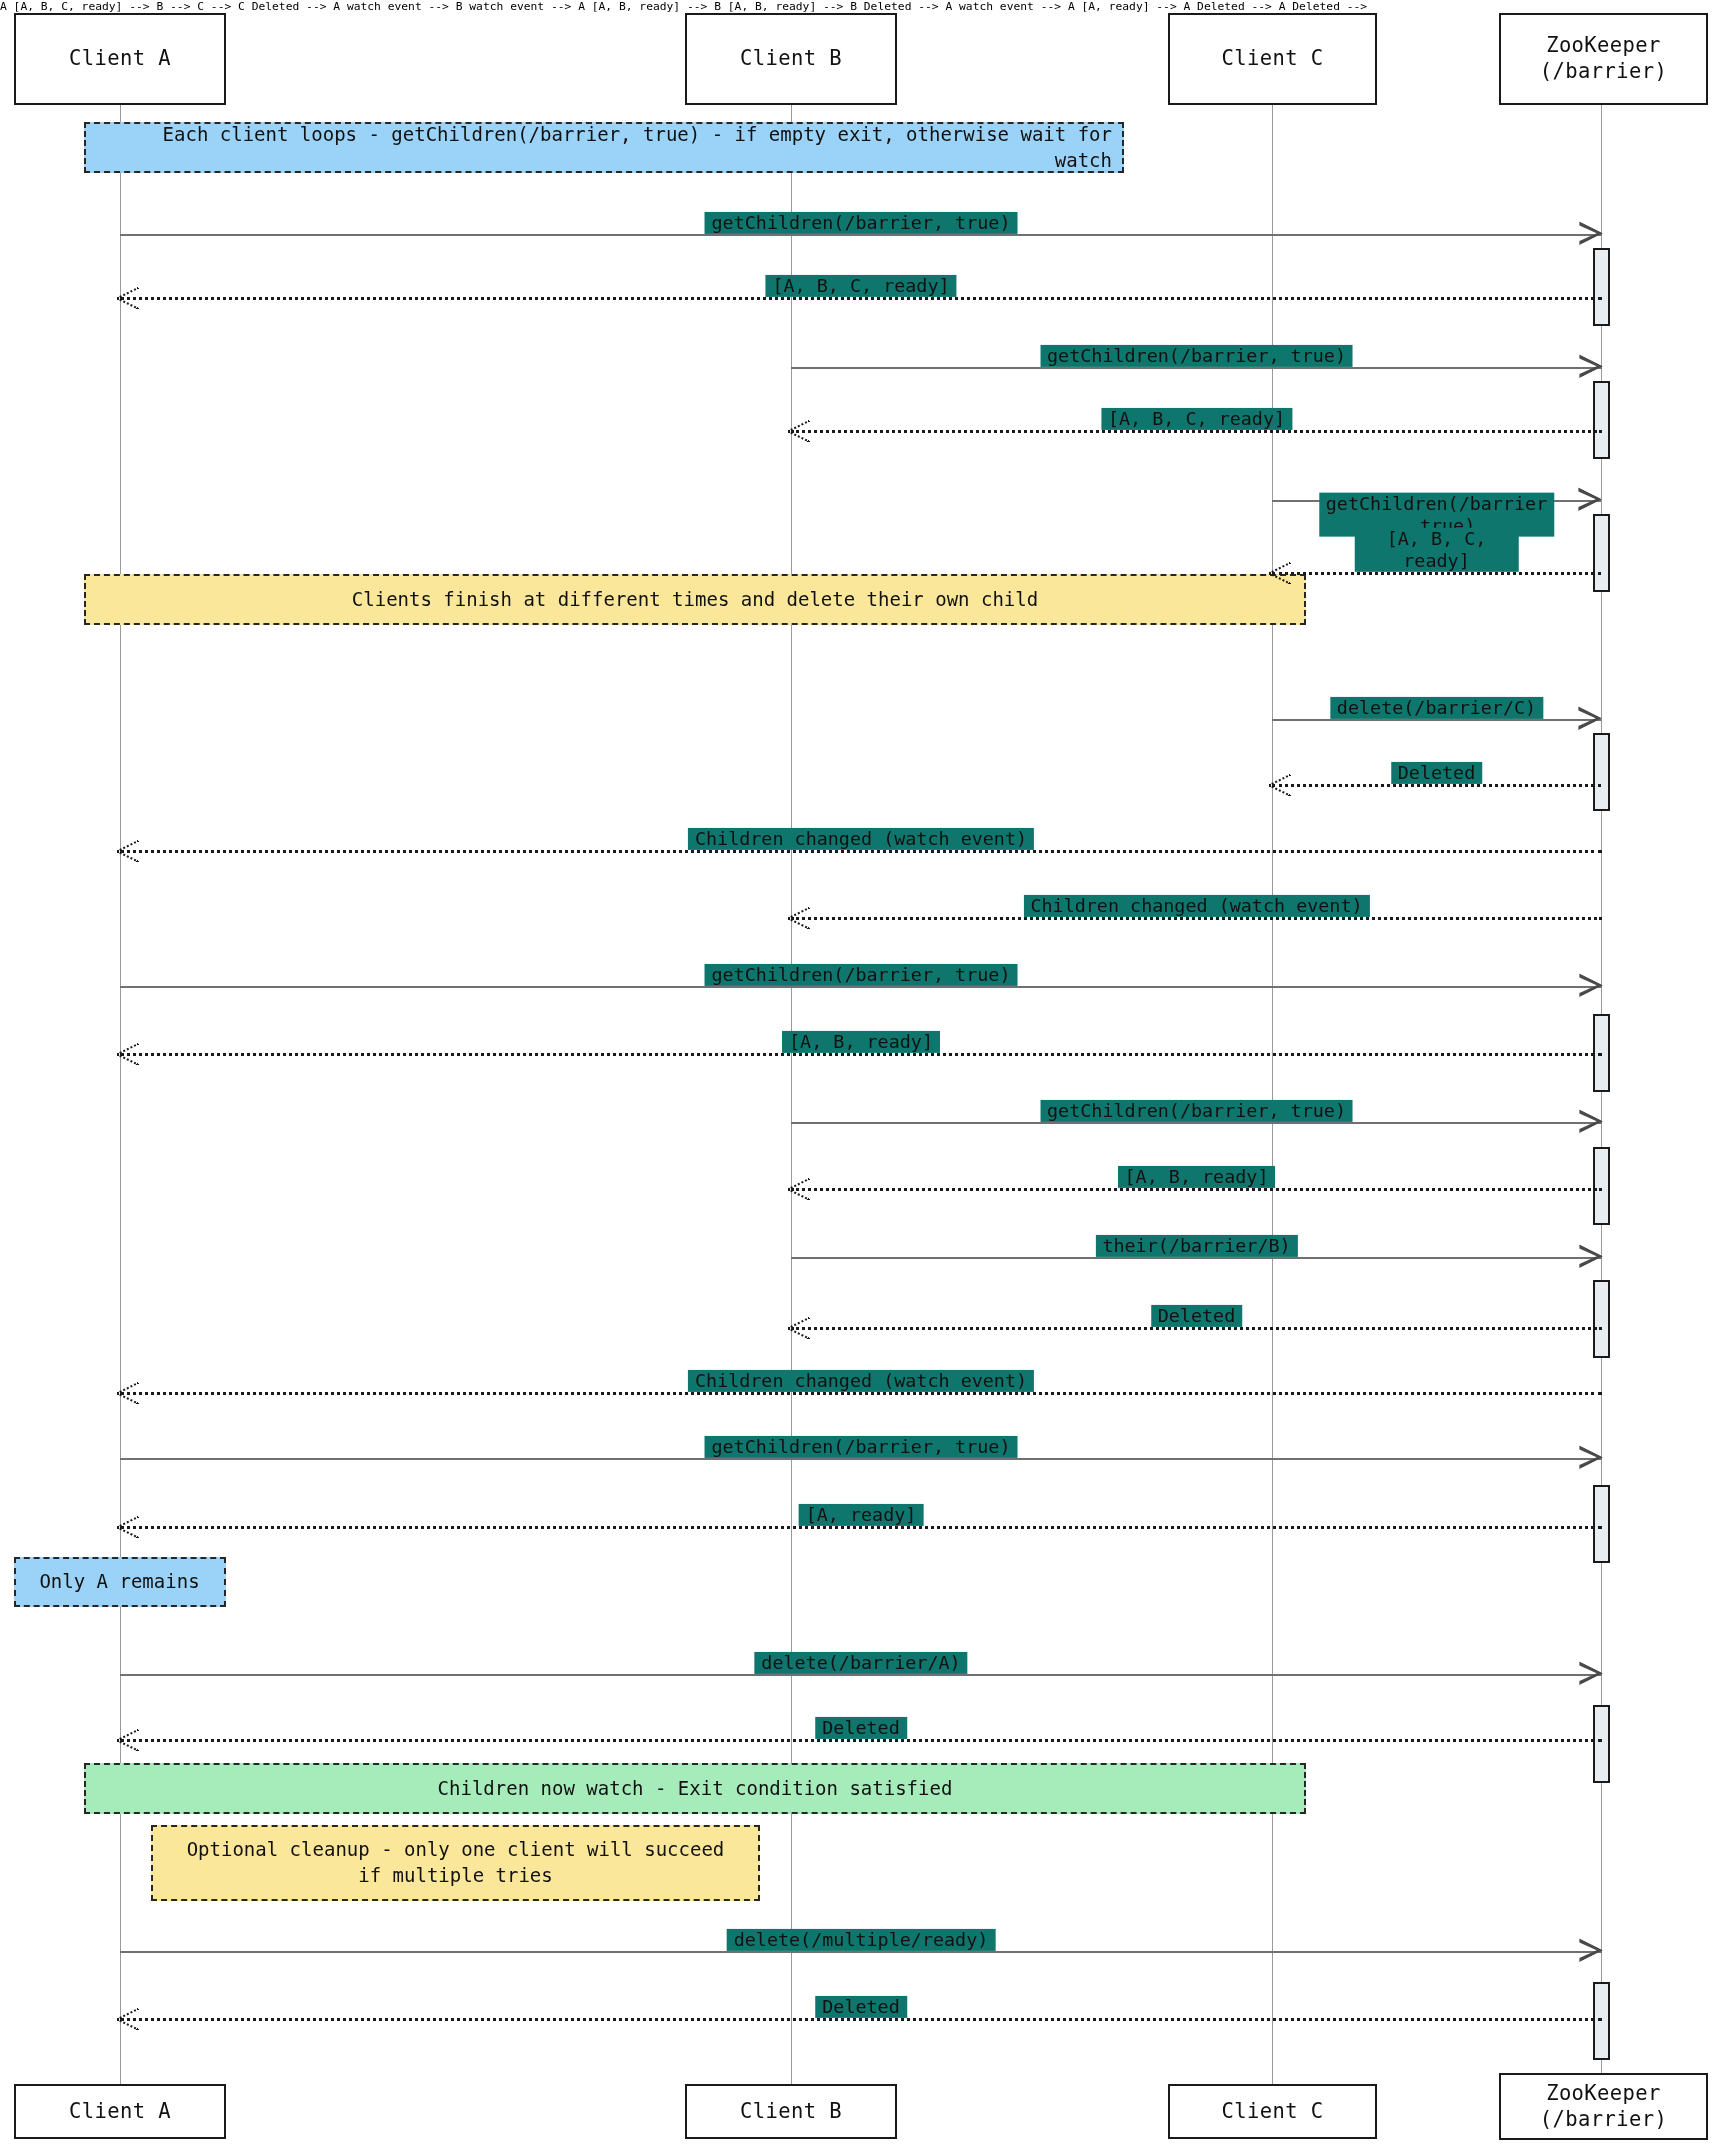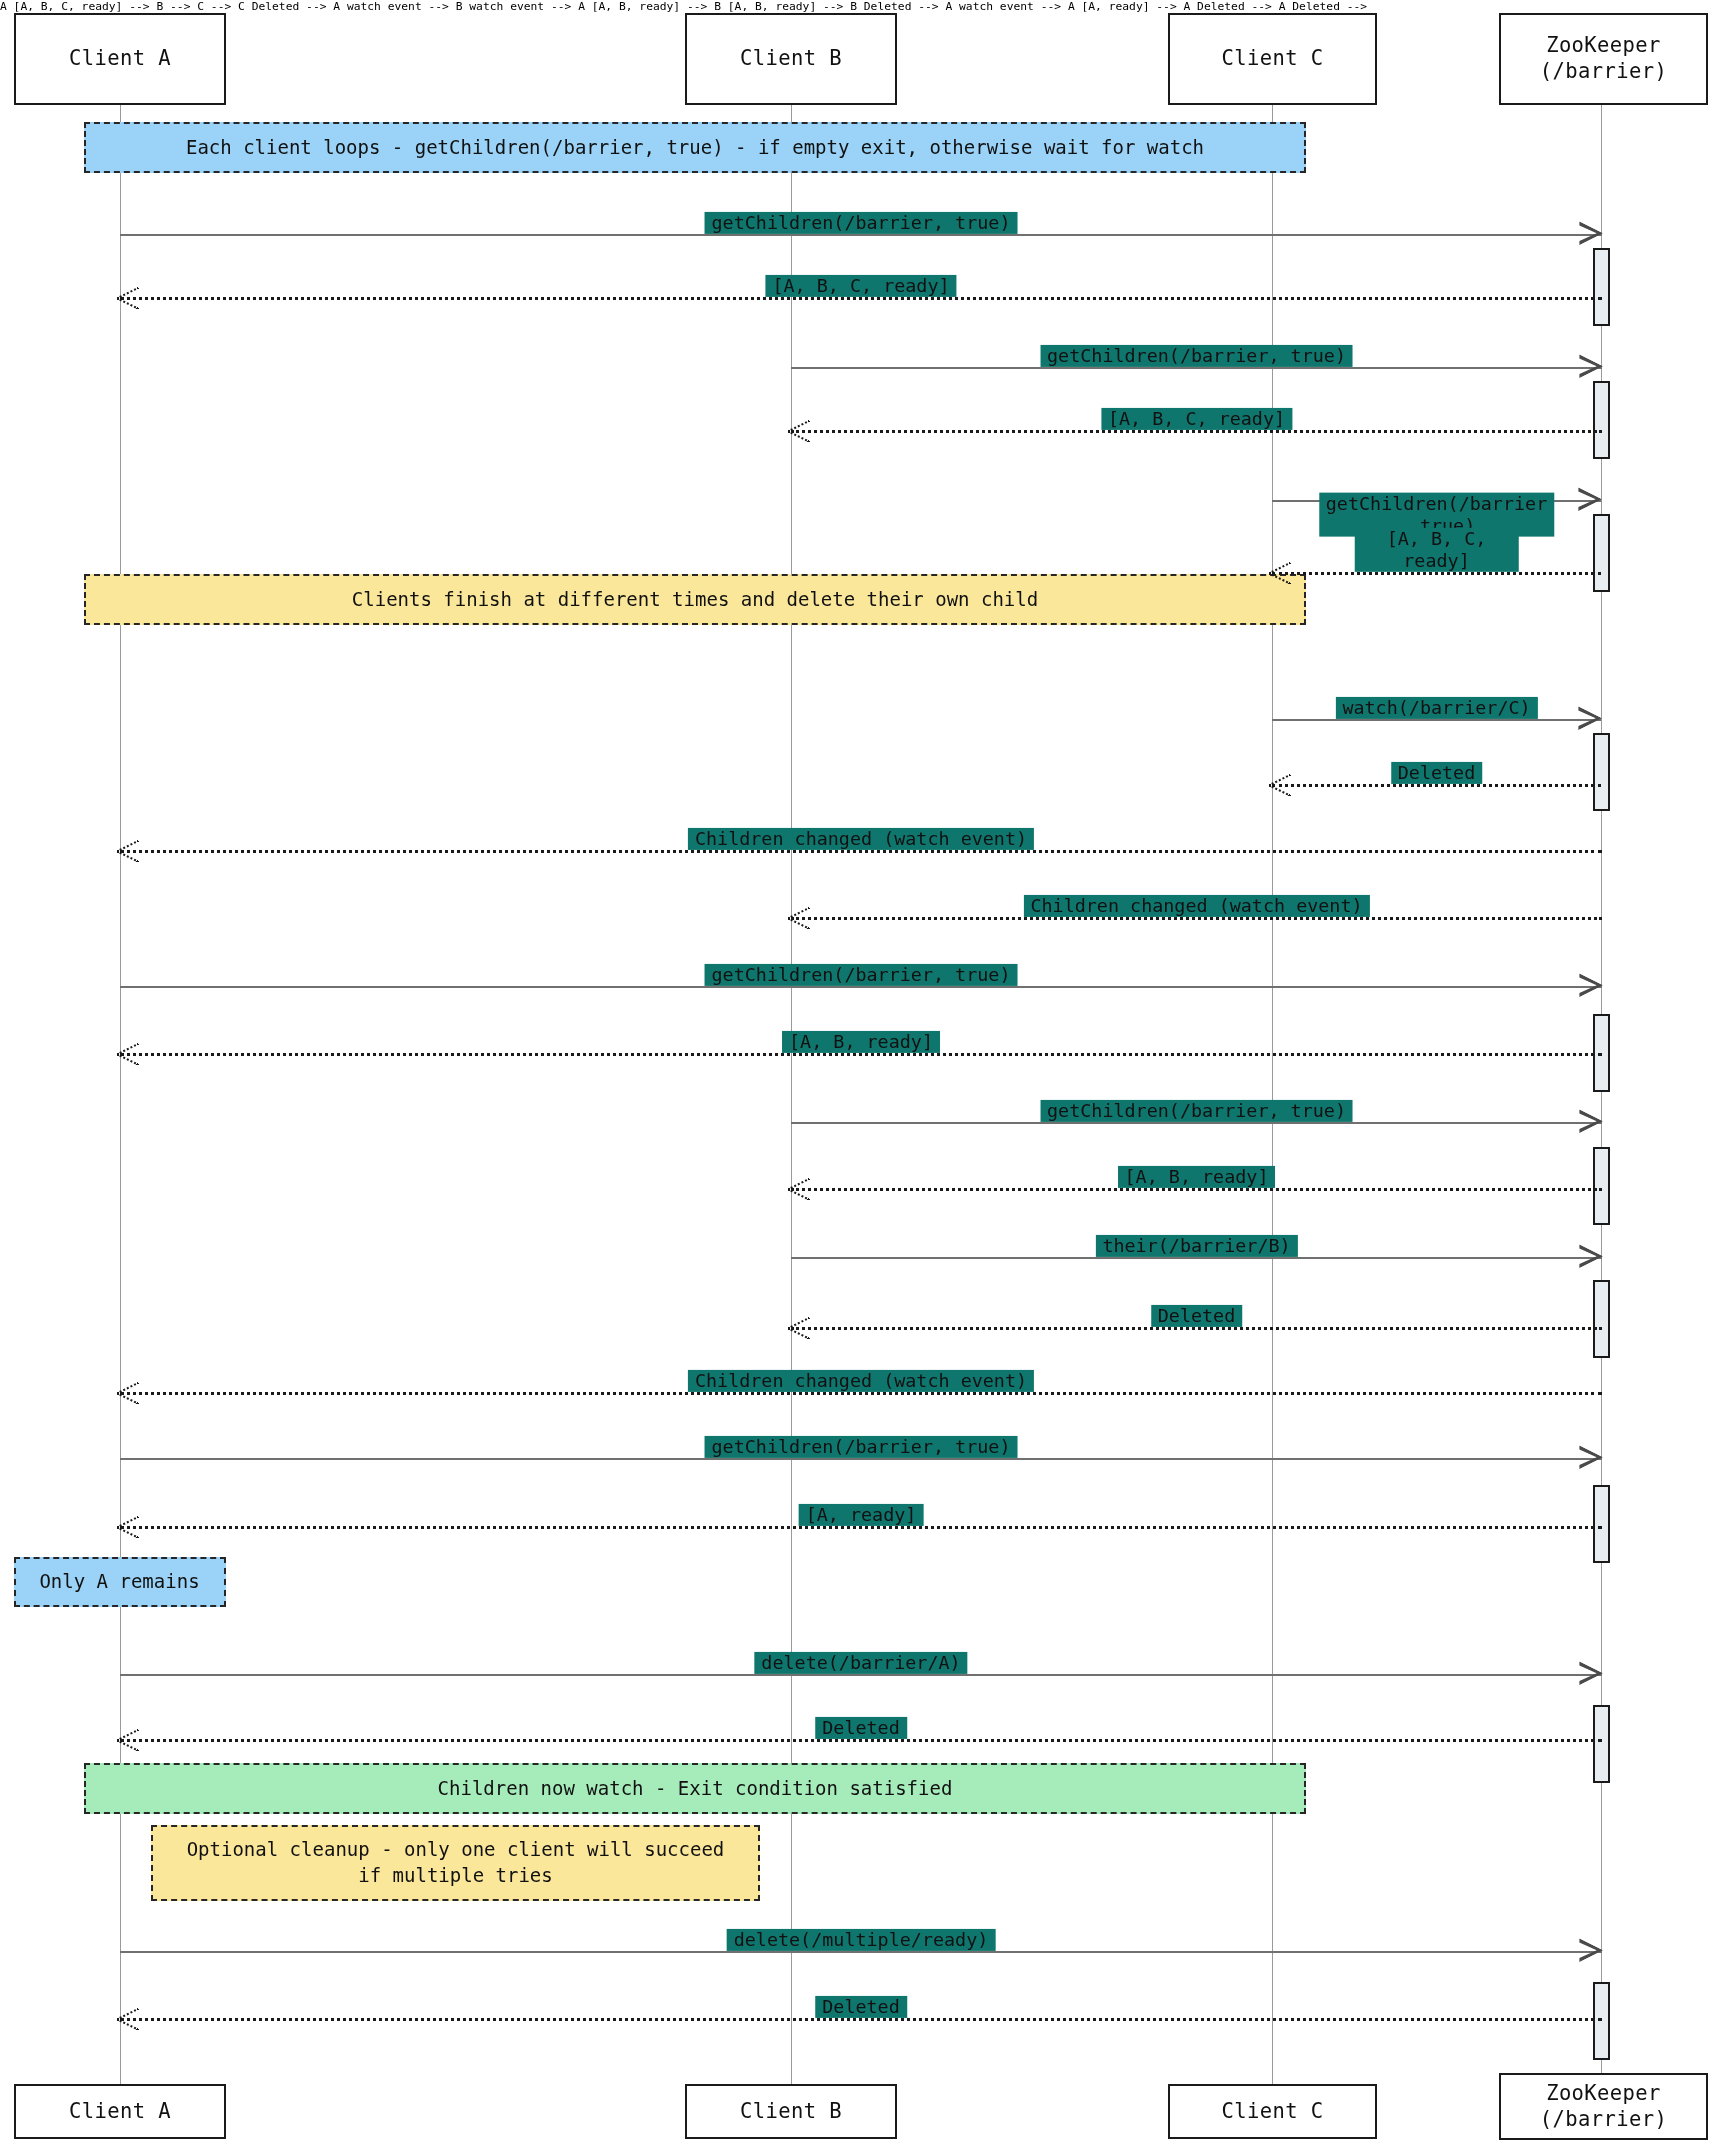--- a/index.html
+++ b/index.html
@@ -99,21 +99,21 @@
   <div class="activation" style="left:1593px;top:514px;height:78px;"></div>
   <div class="activation" style="left:1593px;top:733px;height:78px;"></div>
   <div class="activation" style="left:1593px;top:1014px;height:78px;"></div>
   <div class="activation" style="left:1593px;top:1147px;height:78px;"></div>
   <div class="activation" style="left:1593px;top:1280px;height:78px;"></div>
   <div class="activation" style="left:1593px;top:1485px;height:78px;"></div>
   <div class="activation" style="left:1593px;top:1705px;height:78px;"></div>
   <div class="activation" style="left:1593px;top:1982px;height:78px;"></div>
 
   
-  <div class="note blue" style="left:84px;top:122px;width:1222px;height:51px;">Each client loops - getChildren(/barrier, true) - if empty exit, otherwise wait for watch</div>
+  <div class="note blue" style="left:84px;top:122px;width:1040px;height:51px;text-align:right;">Each client loops - getChildren(/barrier, true) - if empty exit, otherwise wait for watch</div>
 
   <div class="note yellow" style="left:84px;top:574px;width:1222px;height:51px;">Clients finish at different times and delete their own child</div>
 
   <div class="note blue" style="left:13.5px;top:1557px;width:212px;height:50px;">Only A remains</div>
 
   <div class="note green" style="left:84px;top:1763px;width:1222px;height:51px;">Children now watch - Exit condition satisfied</div>
 
   <div class="note yellow" style="left:151px;top:1825px;width:609px;height:76px;">Optional cleanup - only one client will succeed
 if multiple tries</div>
 
@@ -159,21 +159,21 @@
   <div class="msg dotted" style="left:1272px;top:572px;width:329px;">
     <div class="line"></div>
     <div class="head left-open"></div>
     <div class="label">[A, B, C, ready]</div>
   </div>
 
   
   <div class="msg solid" style="left:1272px;top:719px;width:329px;">
     <div class="line"></div>
     <div class="head right"></div>
-    <div class="label">watch(/barrier/C)</div>
+    <div class="label">delete(/barrier/C)</div>
   </div>
 
    C  Deleted --&gt;
   <div class="msg dotted" style="left:1272px;top:784px;width:329px;">
     <div class="line"></div>
     <div class="head left-open"></div>
     <div class="label">Deleted</div>
   </div>
 
    A  watch event --&gt;

